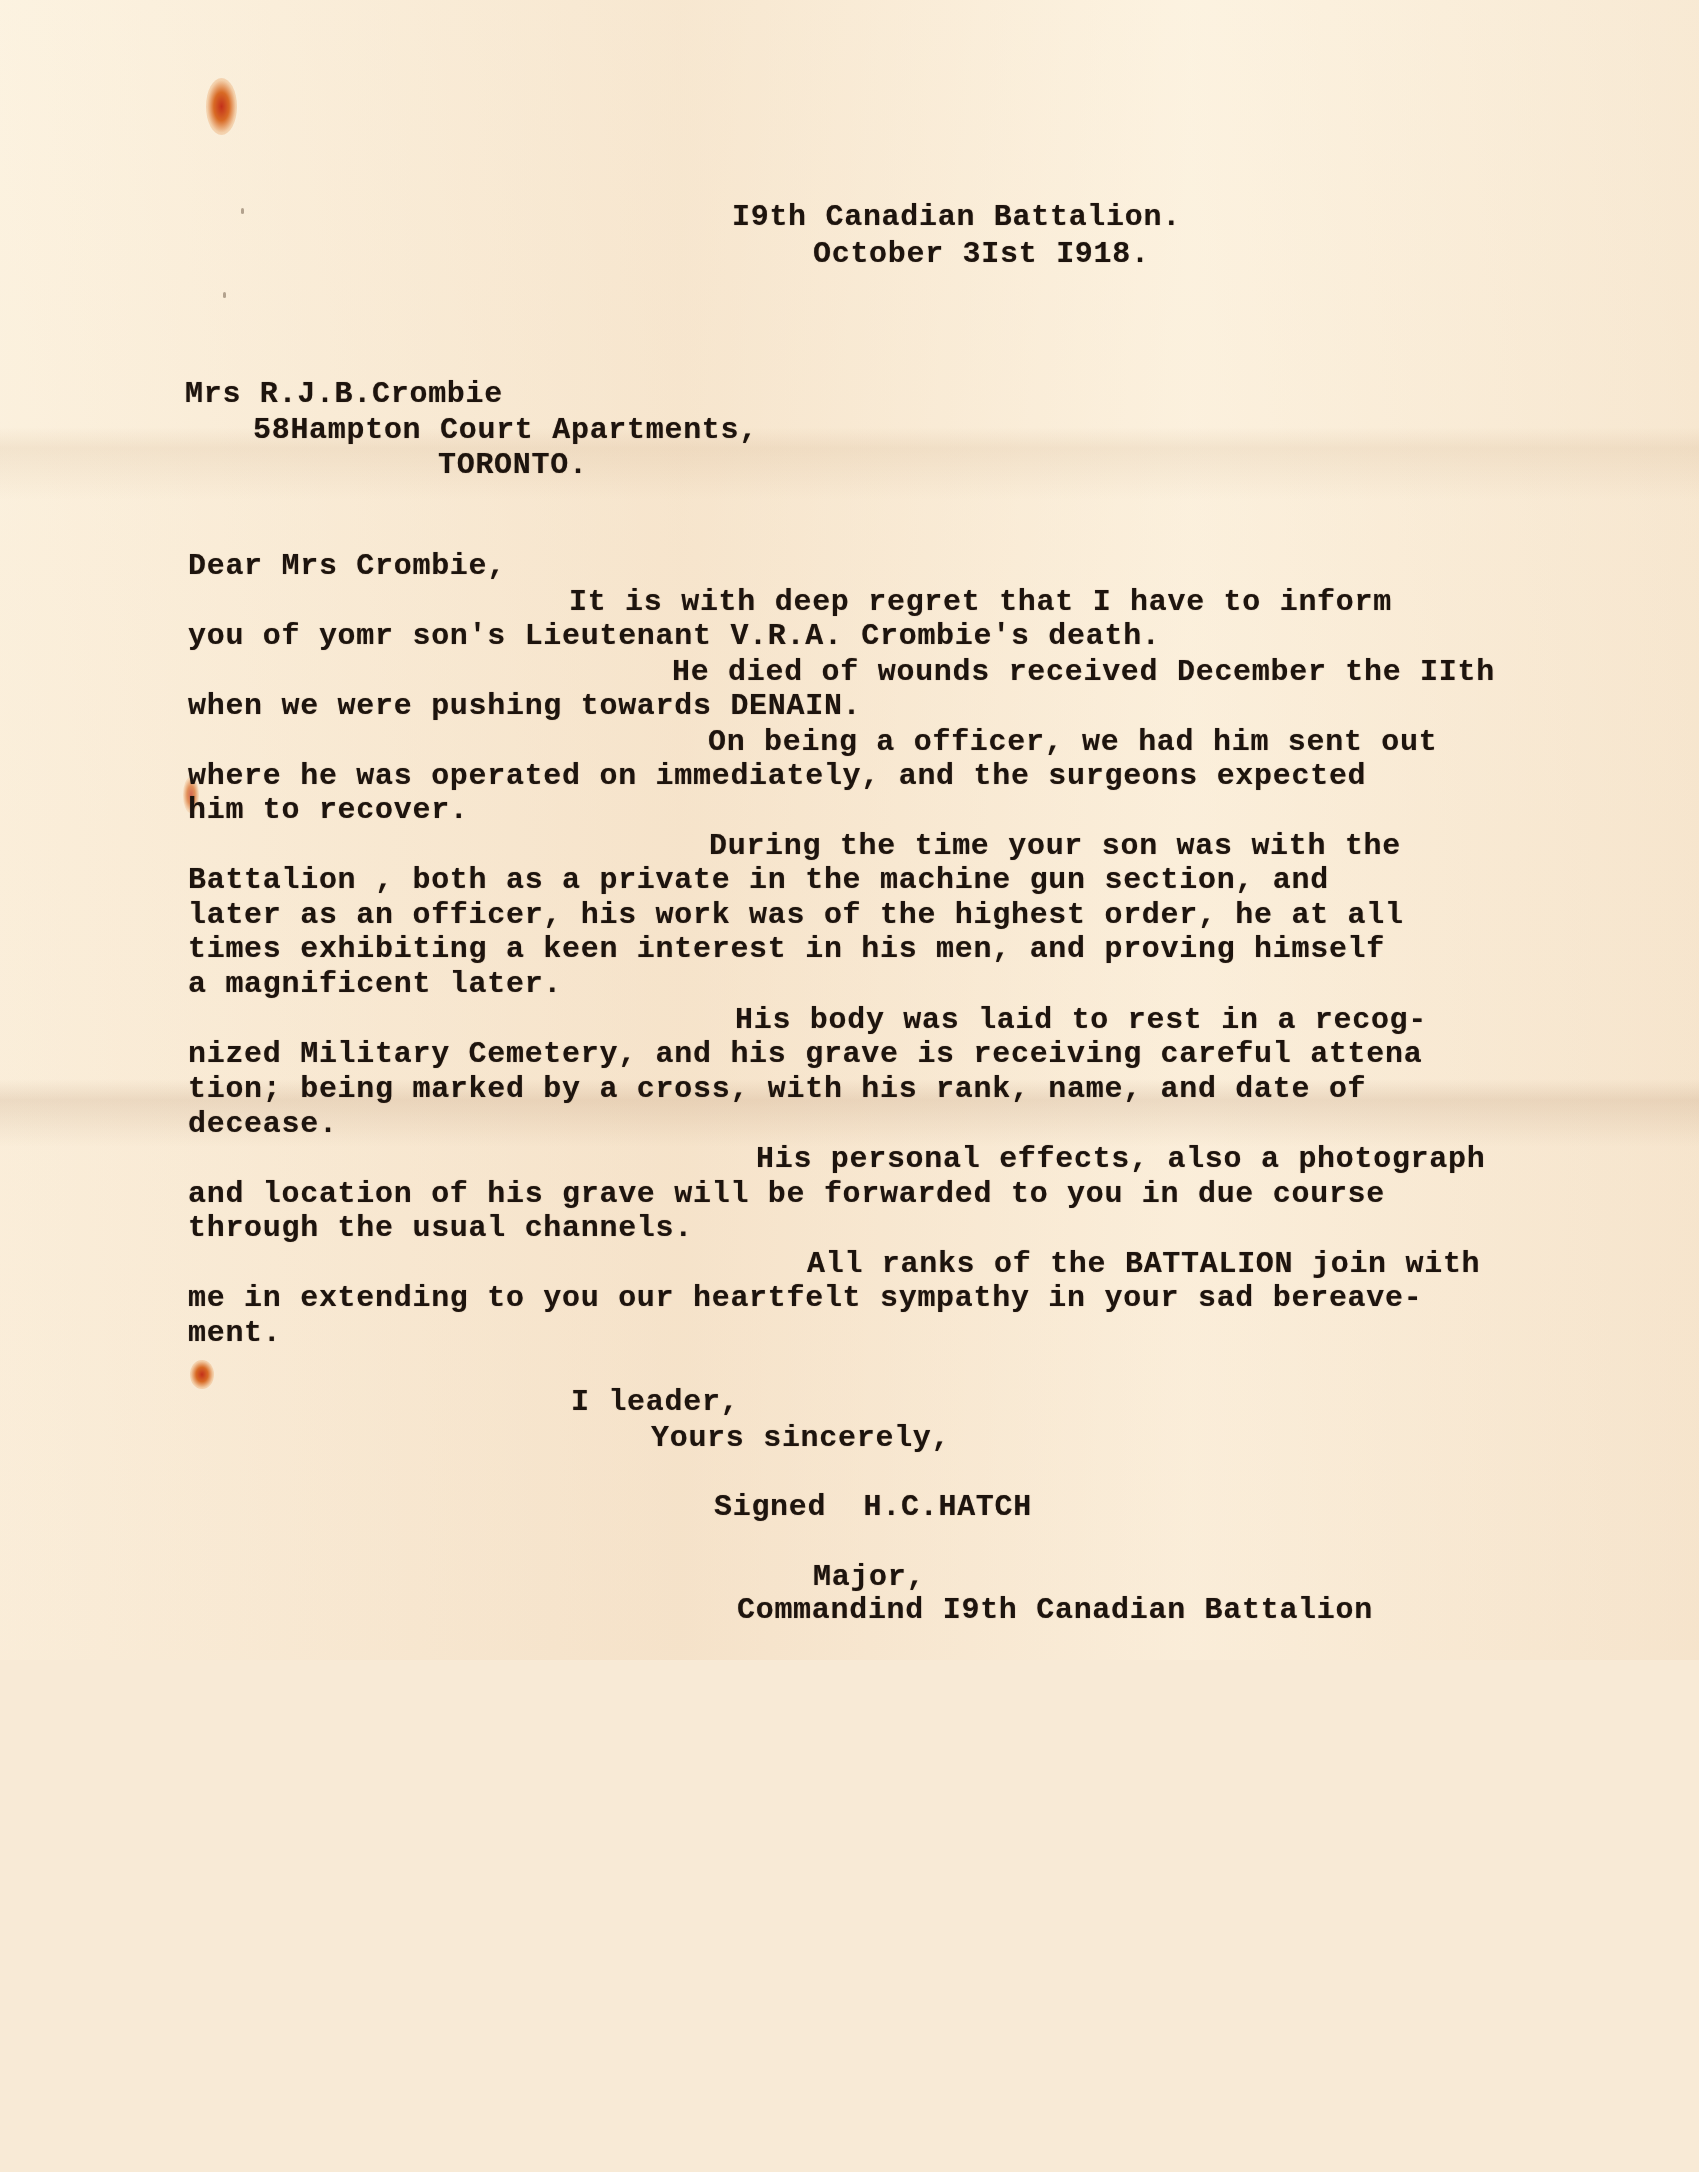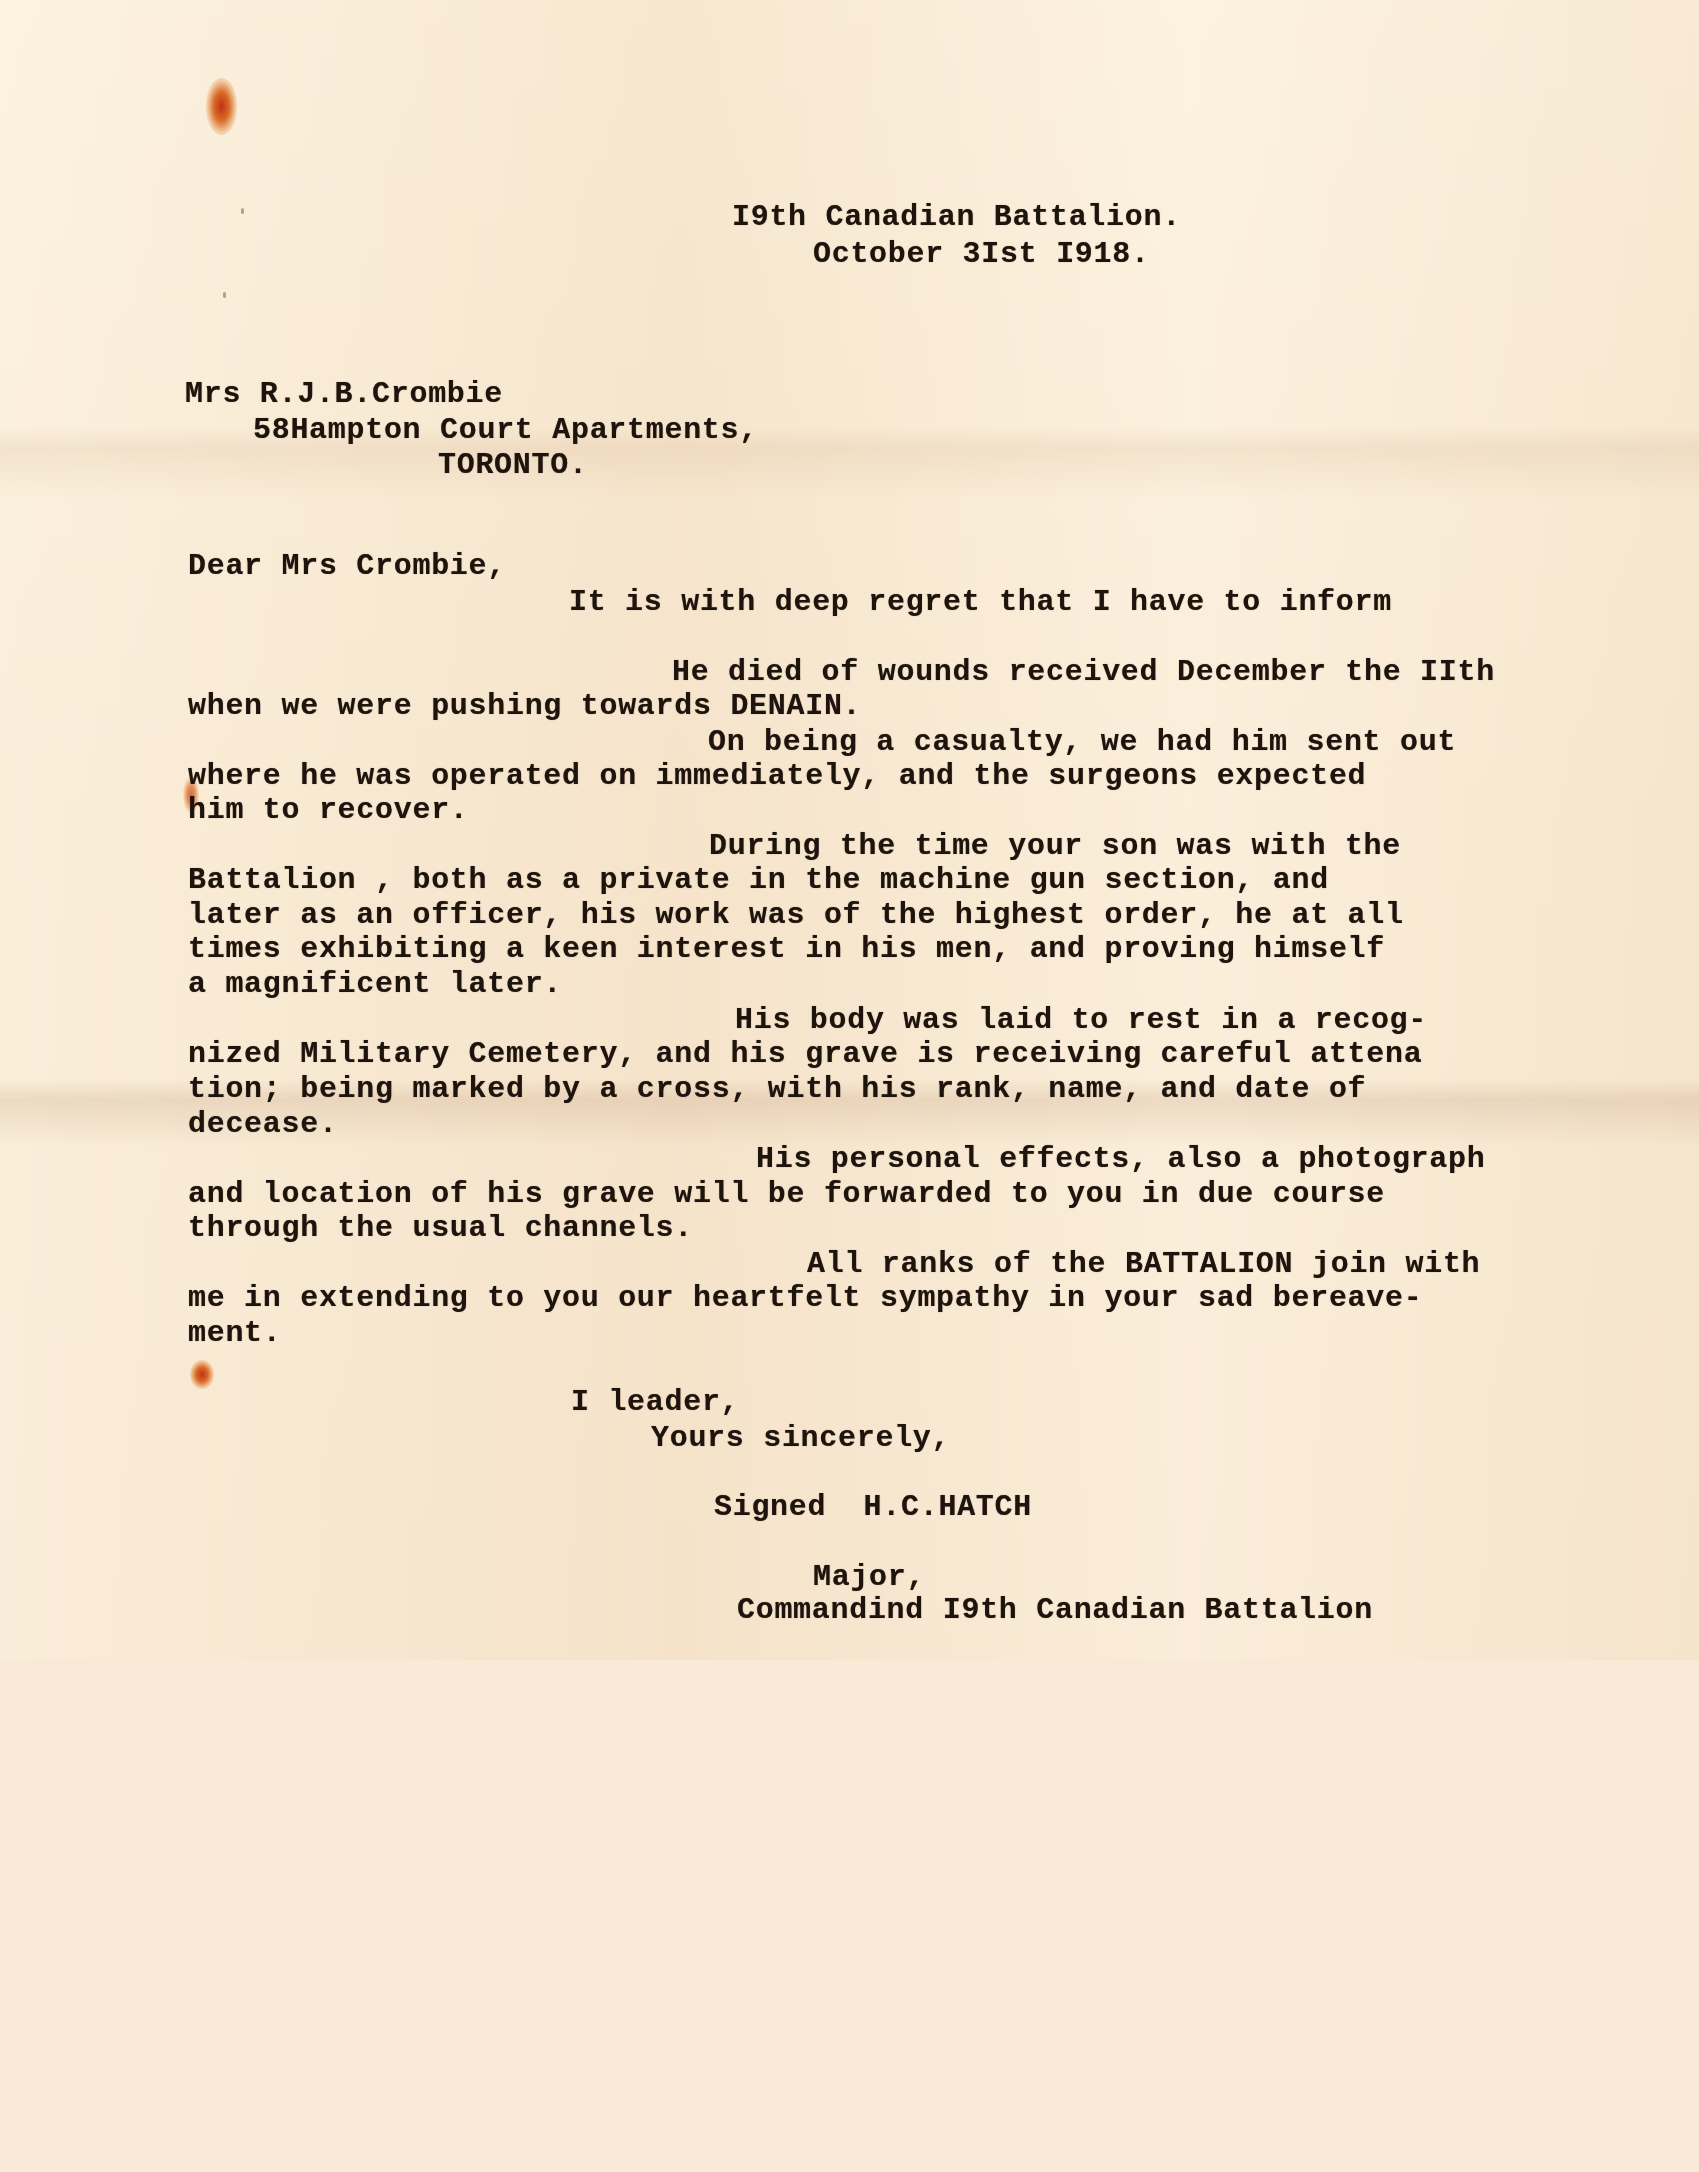--- a/index.html
+++ b/index.html
@@ -60,23 +60,24 @@
   <div class="line" style="left:732px; top:202px;">I9th Canadian Battalion.</div>
   <div class="line" style="left:813px; top:239px;">October 3Ist I918.</div>
 
   <div class="line" style="left:185px; top:379px;">Mrs R.J.B.Crombie</div>
   <div class="line" style="left:253px; top:415px;">58Hampton Court Apartments,</div>
   <div class="line" style="left:438px; top:450px;">TORONTO.</div>
 
   <div class="line" style="left:188px; top:551px;">Dear Mrs Crombie,</div>
 
   <div class="line" style="left:569px; top:587px;">It is with deep regret that I have to inform</div>
+  <div class="line" style="left:188px; top:621px;">you of yomr son's Lieutenant V.R.A. Crombie's death.</div>
   <div class="line" style="left:672px; top:657px;">He died of wounds received December the IIth</div>
   <div class="line" style="left:188px; top:691px;">when we were pushing towards DENAIN.</div>
-  <div class="line" style="left:708px; top:727px;">On being a casualty, we had him sent out</div>
+  <div class="line" style="left:708px; top:727px;">On being a officer, we had him sent out</div>
   <div class="line" style="left:188px; top:761px;">where he was operated on immediately, and the surgeons expected</div>
   <div class="line" style="left:188px; top:795px;">him to recover.</div>
   <div class="line" style="left:709px; top:831px;">During the time your son was with the</div>
   <div class="line" style="left:188px; top:865px;">Battalion , both as a private in the machine gun section, and</div>
   <div class="line" style="left:188px; top:900px;">later as an officer, his work was of the highest order, he at all</div>
   <div class="line" style="left:188px; top:934px;">times exhibiting a keen interest in his men, and proving himself</div>
   <div class="line" style="left:188px; top:969px;">a magnificent later.</div>
   <div class="line" style="left:735px; top:1005px;">His body was laid to rest in a recog-</div>
   <div class="line" style="left:188px; top:1039px;">nized Military Cemetery, and his grave is receiving careful attena</div>
   <div class="line" style="left:188px; top:1074px;">tion; being marked by a cross, with his rank, name, and date of</div>

